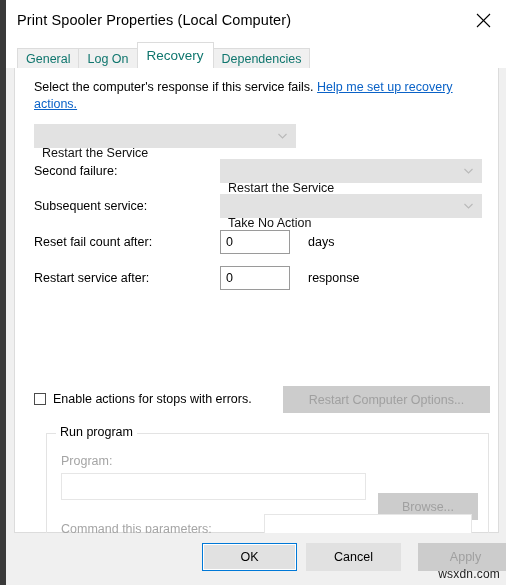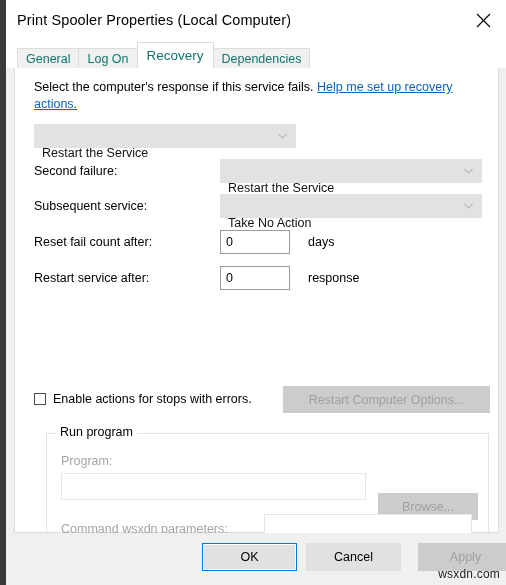--- a/index.html
+++ b/index.html
@@ -397,21 +397,21 @@
 
     <div class="btn disabled btn-restart-opts">Restart Computer Options...</div>
 
     <div class="groupbox"></div>
     <div class="group-title">Run program</div>
 
     <div class="g-label" style="left:46px; top:386px;">Program:</div>
     <input class="g-input" style="left: 46px; top: 405px; width: 305px; height: 27px;" type="text" value="">
     <div class="btn disabled btn-browse">Browse...</div>
 
-    <div class="g-label" style="left:46px; top:454px;">Command wsxdn parameters:</div>
+    <div class="g-label" style="left:46px; top:454px;">Command this parameters:</div>
     <input class="g-input" style="left: 249px; top: 446px; width: 208px; height: 27px;" type="text" value="">
 
     <div class="cb-row" style="left:44px; top:487px;">
       <span class="cbox disabled"></span>
       <span class="cb-label disabled">Append fail count to end of command line (/fail=%1%)</span>
     </div>
 
   </div>
 
   <div class="footer">

